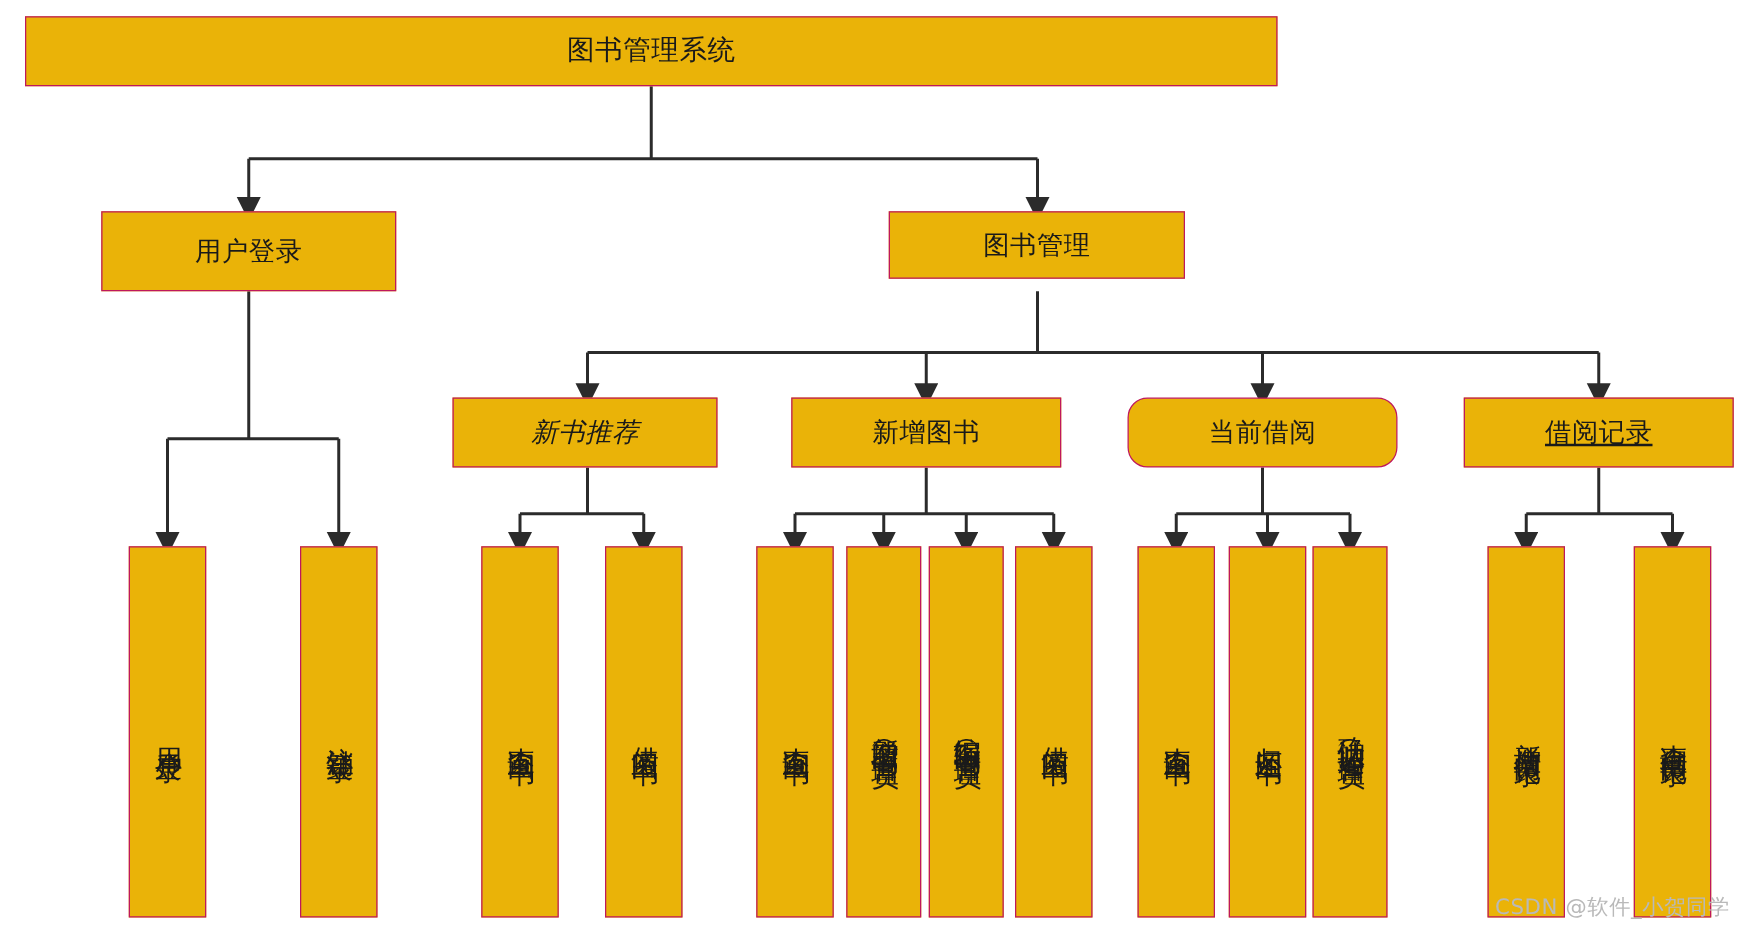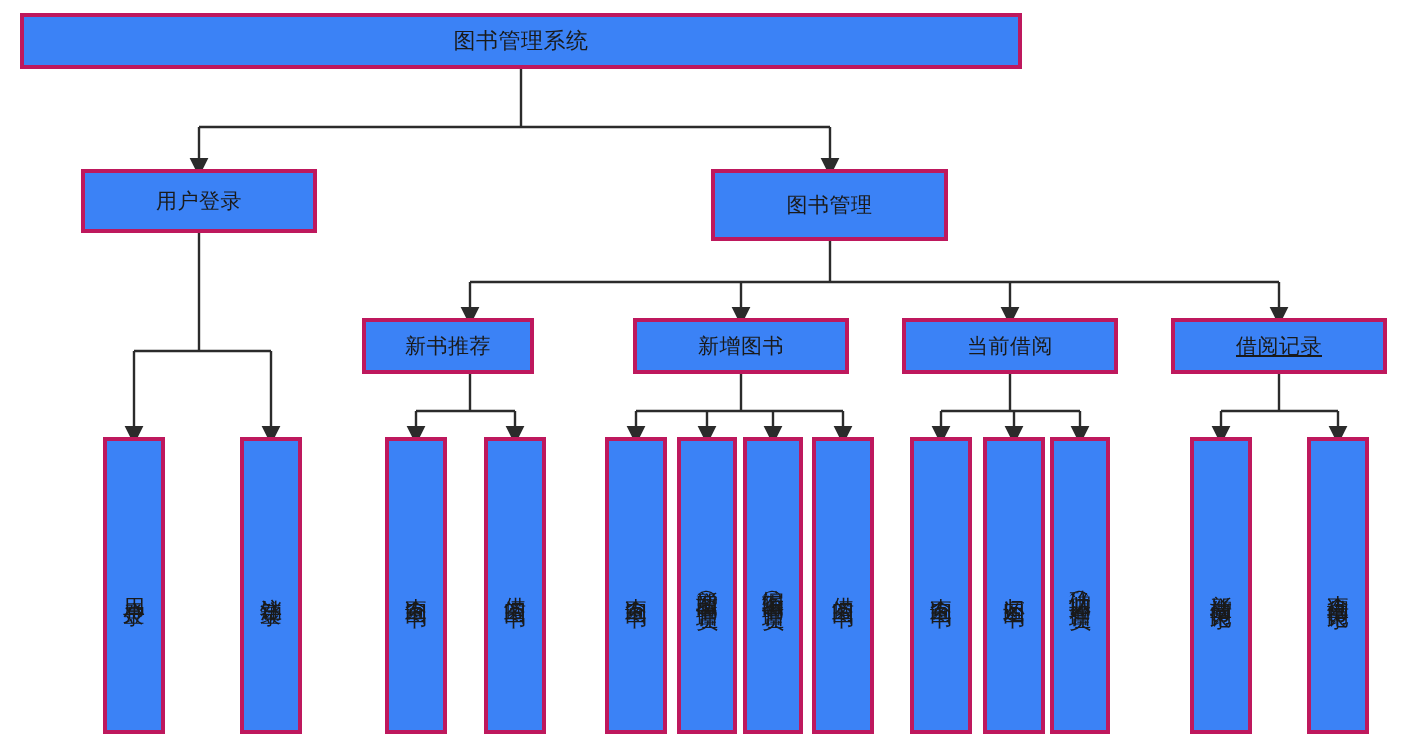--- a/index.html
+++ b/index.html
@@ -21,22 +21,22 @@
     position: absolute;
     left: 0;
     top: 0;
     width: 1405px;
     height: 747px;
     pointer-events: none;
   }
   .node {
     position: absolute;
     box-sizing: border-box;
-    background: #3b82f6;
-    border: 4px solid #be185d;
+    background: #eab308;
+    border: 1px solid #be185d;
     display: flex;
     align-items: center;
     justify-content: center;
     color: #1a1a1a;
   }
   .node-label {
     display: block;
     text-align: center;
     line-height: 1.18;
     white-space: nowrap;
@@ -121,30 +121,30 @@
         <path d="M1338,411 L1338,428" marker-end="url(#arrow)"></path>
       </g>
   </svg>
   <div id="nodes">
       <div class="node horiz root" style="left: 20px; top: 13px; width: 1002px; height: 56px;">
         <span class="node-label">图书管理系统</span>
       </div>
       <div class="node horiz" style="left: 81px; top: 169px; width: 236px; height: 64px;">
         <span class="node-label">用户登录</span>
       </div>
-      <div class="node horiz" style="left: 711px; top: 169px; width: 237px; height: 72px;">
+      <div class="node horiz" style="left: 711px; top: 169px; width: 237px; height: 54px;">
         <span class="node-label">图书管理</span>
       </div>
-      <div class="node horiz" style="left: 362px; top: 318px; width: 172px; height: 56px;">
+      <div class="node horiz" style="left: 362px; top: 318px; width: 212px; height: 56px; font-style: italic;">
         <span class="node-label">新书推荐</span>
       </div>
       <div class="node horiz" style="left: 633px; top: 318px; width: 216px; height: 56px;">
         <span class="node-label">新增图书</span>
       </div>
-      <div class="node horiz" style="left: 902px; top: 318px; width: 216px; height: 56px;">
+      <div class="node horiz" style="left: 902px; top: 318px; width: 216px; height: 56px; border-radius: 16px;">
         <span class="node-label">当前借阅</span>
       </div>
       <div class="node horiz" style="left: 1171px; top: 318px; width: 216px; height: 56px; text-decoration: underline;">
         <span class="node-label">借阅记录</span>
       </div>
       <div class="node vert" style="left: 103px; top: 437px; width: 62px; height: 297px;">
         <span class="node-label">用户登录</span>
       </div>
       <div class="node vert" style="left: 240px; top: 437px; width: 62px; height: 297px;">
         <span class="node-label">注销登录</span>
@@ -176,13 +176,14 @@
       <div class="node vert" style="left: 1050px; top: 437px; width: 60px; height: 297px;">
         <span class="node-label">确认归还（管理员）</span>
       </div>
       <div class="node vert" style="left: 1190px; top: 437px; width: 62px; height: 297px;">
         <span class="node-label">新增借阅记录</span>
       </div>
       <div class="node vert" style="left: 1307px; top: 437px; width: 62px; height: 297px;">
         <span class="node-label">查询借阅记录</span>
       </div>
     </div>
+  <div class="watermark" style="left: 1196px; top: 714px;">CSDN @软件_小贺同学</div>
 </div>
 
 </body></html>

